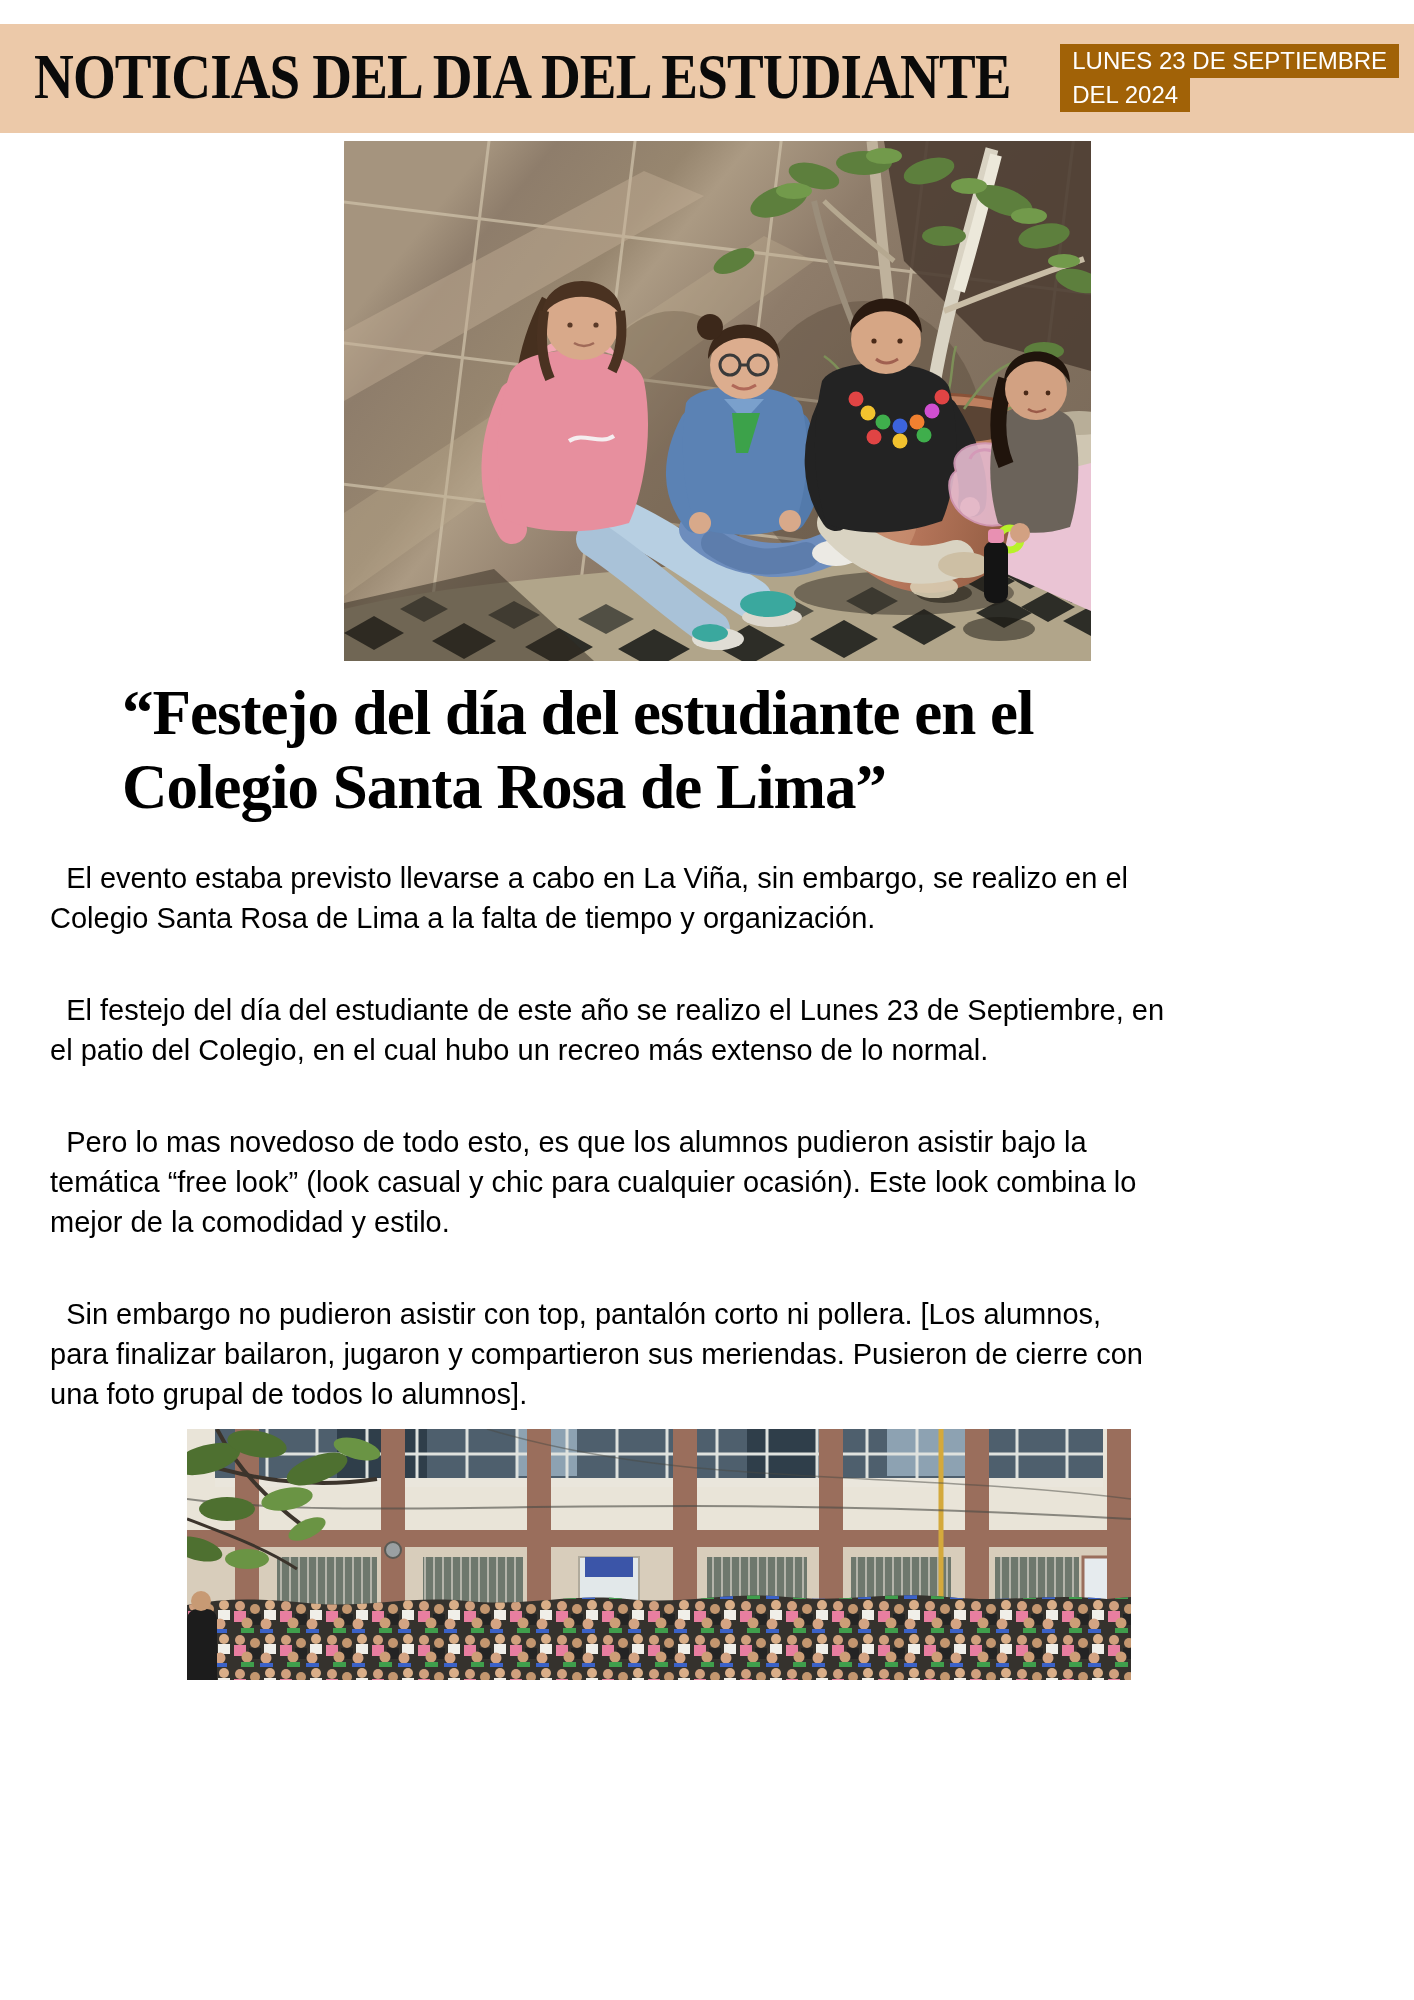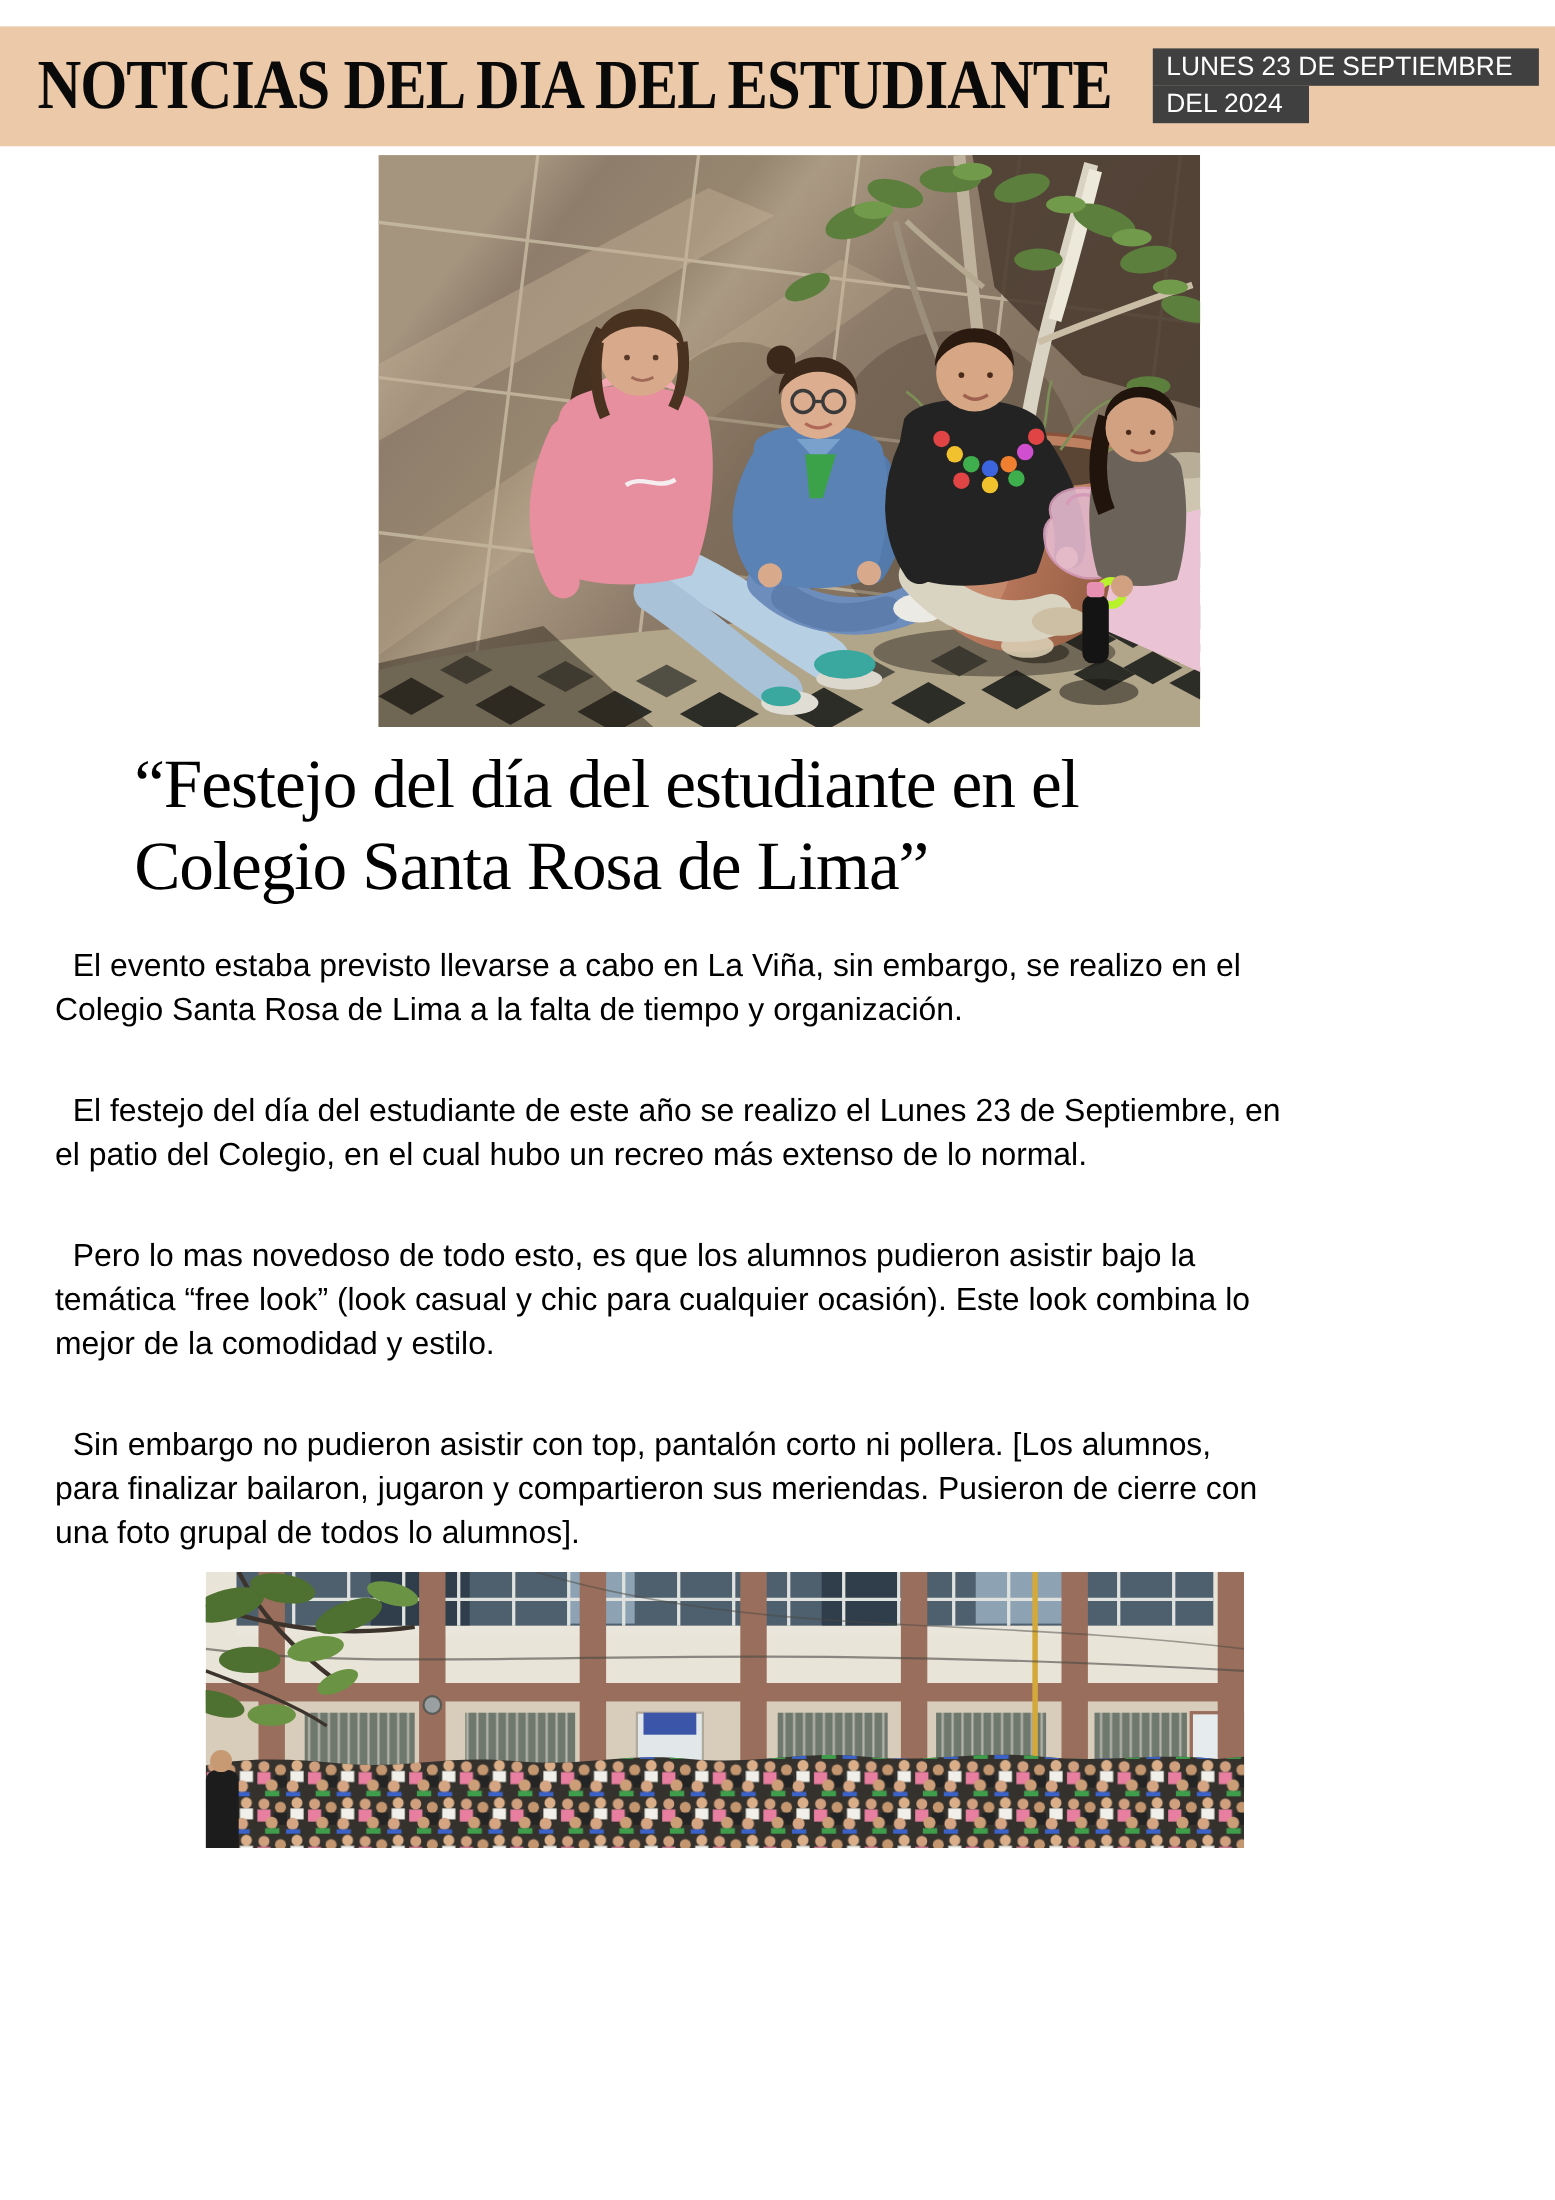--- a/index.html
+++ b/index.html
@@ -4,27 +4,27 @@
 <style>
   html,body{margin:0;padding:0;background:#ffffff;}
   .page{position:relative;width:1414px;height:1680px;background:#ffffff;overflow:hidden;
         font-family:"Liberation Sans",sans-serif;color:#000;}
   .masthead{position:absolute;left:0;top:24px;width:1414px;height:109px;background:#ecc9a9;}
   .masthead-title{position:absolute;left:34px;top:50%;transform:translateY(-53%) scaleX(.86);
         transform-origin:left center;white-space:nowrap;
         font-family:"Liberation Serif",serif;font-weight:700;font-size:64px;letter-spacing:-1px;color:#0a0a0a;}
   .date-box{position:absolute;right:15px;top:20px;display:flex;flex-direction:column;align-items:flex-start;
         font-size:24px;line-height:29px;color:#fff;}
-  .date-box span{background:#404040;padding:2px 24px 3px 12px;display:inline-block;white-space:nowrap;}
+  .date-box span{background:#a16207;padding:2px 12px 3px 12px;display:inline-block;white-space:nowrap;}
   .photo{position:absolute;display:block;}
   .photo svg{display:block;}
   .photo1{left:344px;top:141px;width:747px;height:520px;}
   .photo2{left:187px;top:1429px;width:944px;height:571px;}
   .headline{position:absolute;left:122px;top:676px;width:1210px;
-        font-family:"Liberation Serif",serif;font-weight:400;font-size:63px;line-height:74px;
+        font-family:"Liberation Serif",serif;font-weight:700;font-size:63px;line-height:74px;
         letter-spacing:-1px;color:#000;white-space:pre-wrap;}
   .article-body{position:absolute;left:50px;top:858px;width:1370px;font-size:29px;line-height:40px;}
   .para{margin:0 0 52px 0;white-space:pre-wrap;}
 </style>
 </head>
 <body>
 
 <div class="page">
 
   <div class="masthead" style="background:#ecc9a9">

